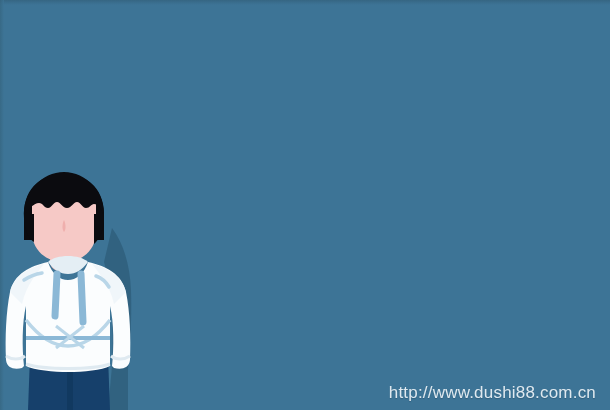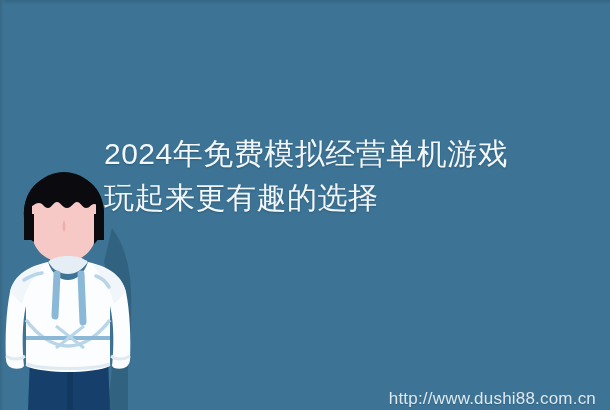--- a/index.html
+++ b/index.html
@@ -49,21 +49,21 @@
     letter-spacing: 0.5px;
     font-weight: 400;
     text-shadow: 0 1px 2px rgba(14,40,58,0.35);
   }
   .title-line { display: block; white-space: nowrap; }
 
   
   .watermark {
     position: absolute;
     right: 14px;
-    bottom: 1px;
+    bottom: 7px;
     color: #e8f0f5;
     font-size: 17px;
     letter-spacing: 0.2px;
     opacity: .95;
     text-shadow: 0 1px 1px rgba(16,44,62,0.30);
   }
 
   
   .figure {
     position: absolute;
@@ -156,20 +156,16 @@
         <path d="M84 156 L56 178" stroke="#b9d6e8" stroke-width="3" fill="none"></path>
 
         <path d="M26 194 C44 200 92 200 110 194" stroke="#dfeaf1" stroke-width="3" fill="none"></path>
 
         <path d="M6 186 C12 190 20 190 25 186" stroke="#dfeaf1" stroke-width="3" fill="none"></path>
         <path d="M111 186 C116 190 124 190 130 186" stroke="#dfeaf1" stroke-width="3" fill="none"></path>
       </g>
     </svg>
   </div>
 
-  <div class="title">
-    <span class="title-line">2024年免费模拟经营单机游戏</span>
-    <span class="title-line">玩起来更有趣的选择</span>
-  </div>
 
   <div class="watermark">http://www.dushi88.com.cn</div>
 
 </div>
 
 </body></html>

